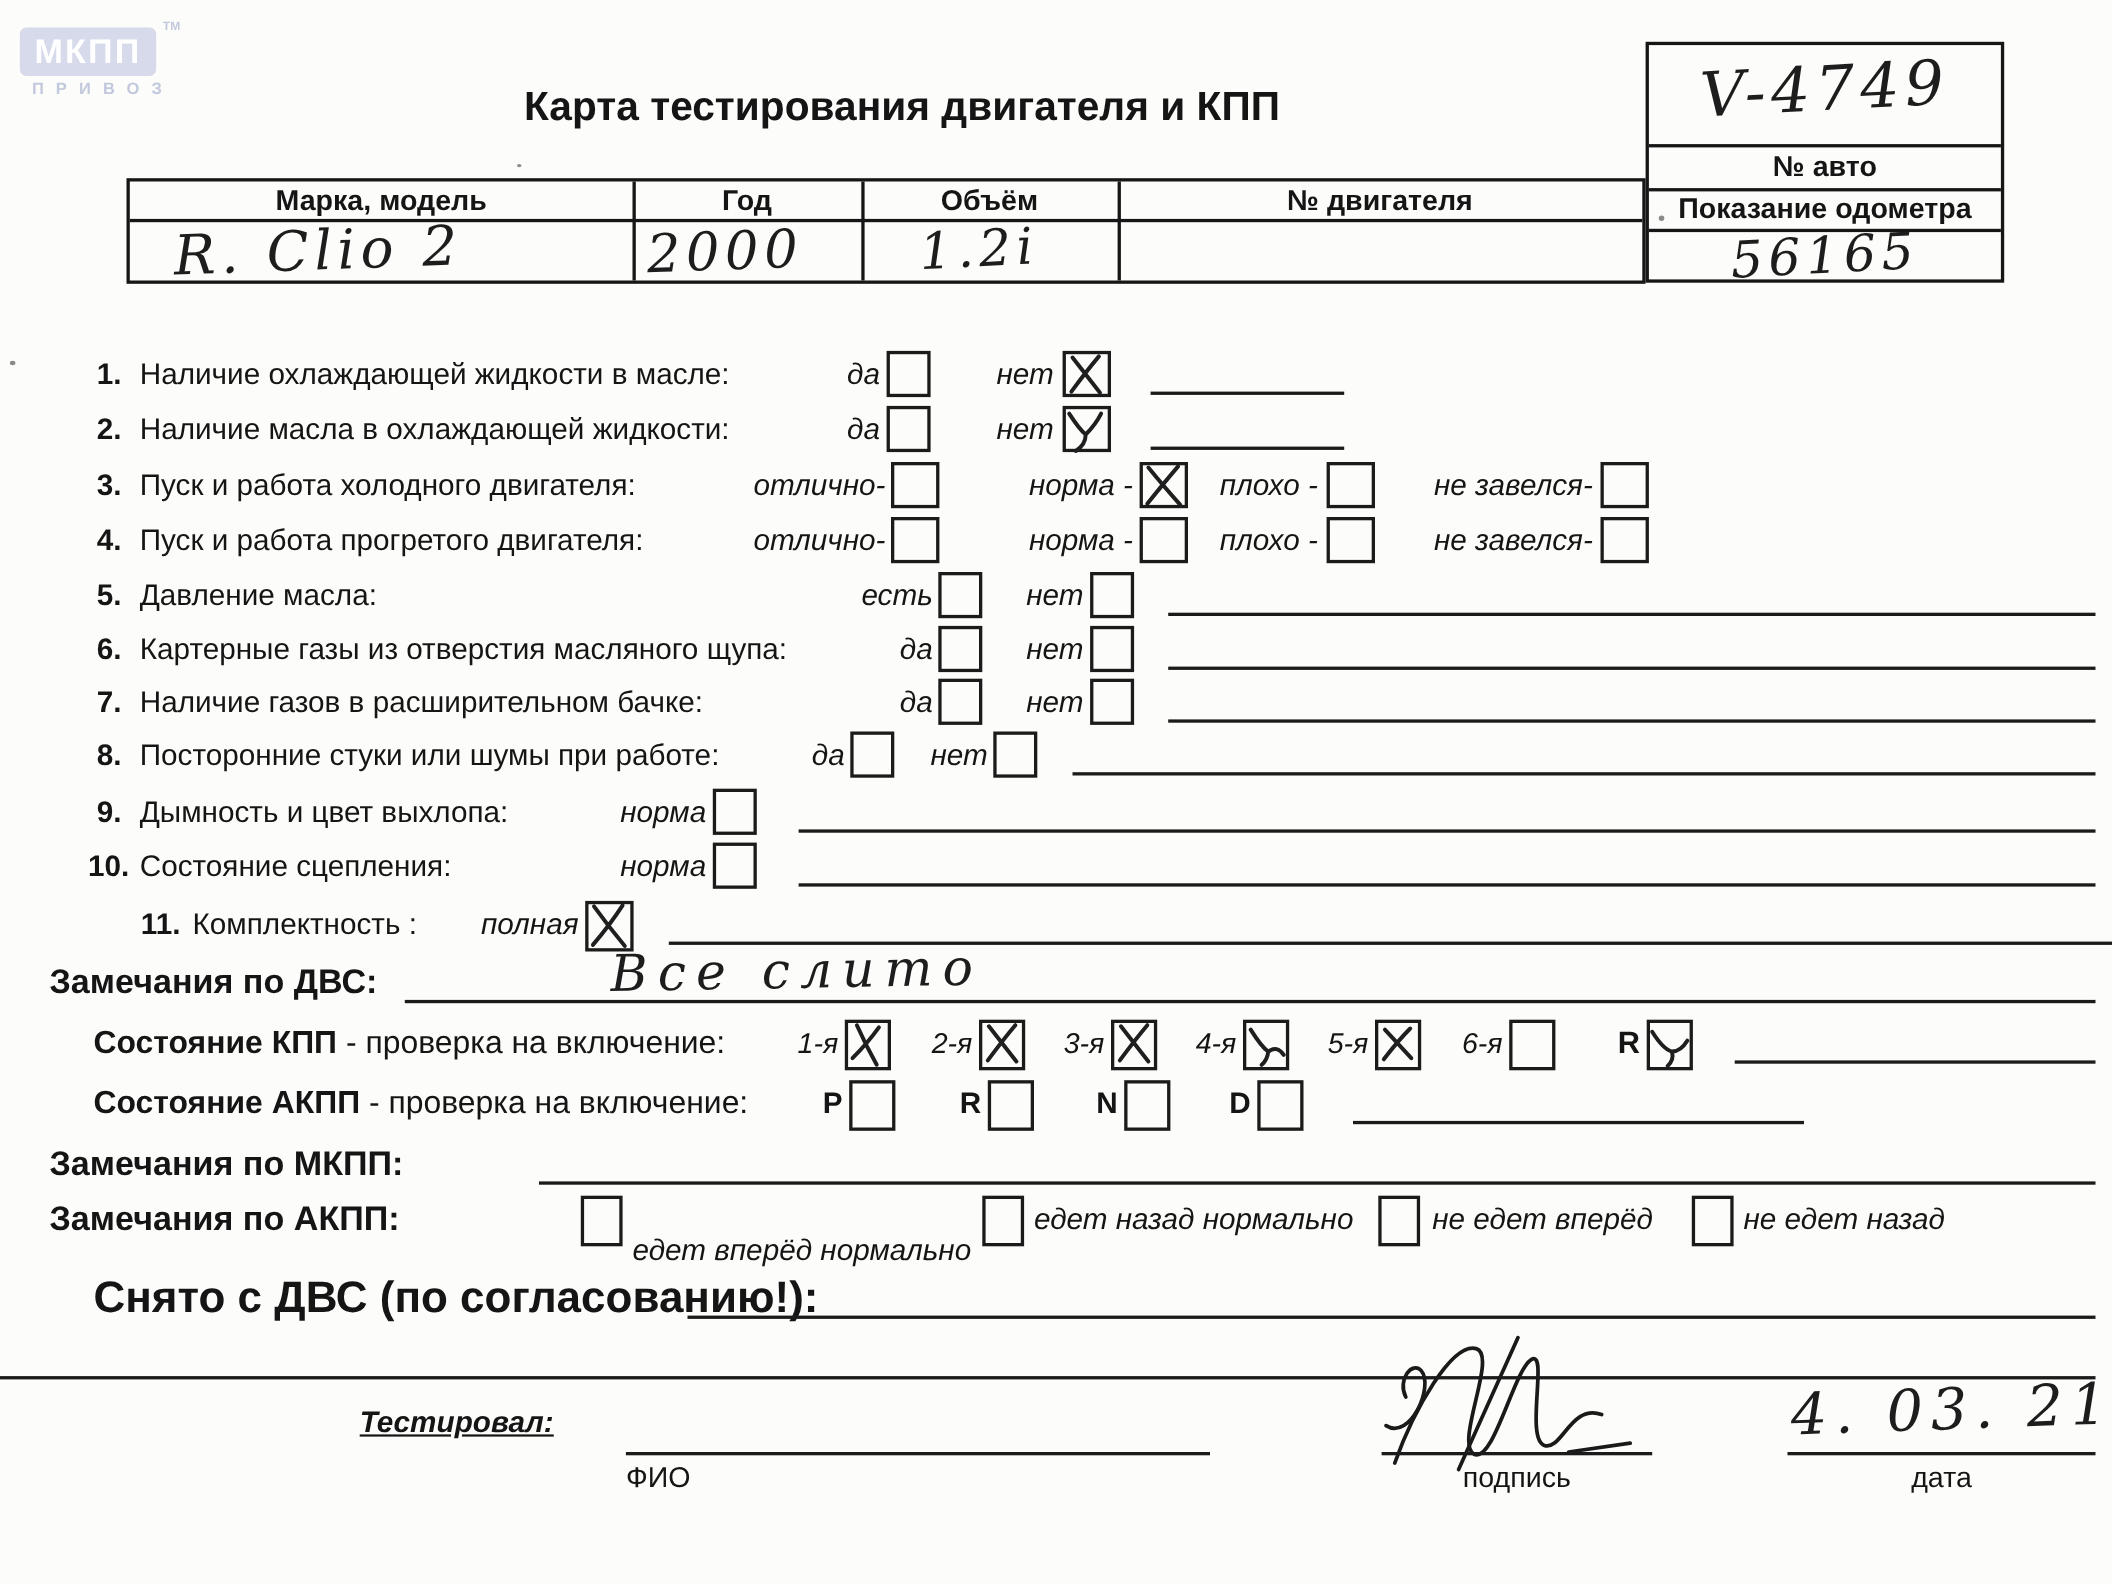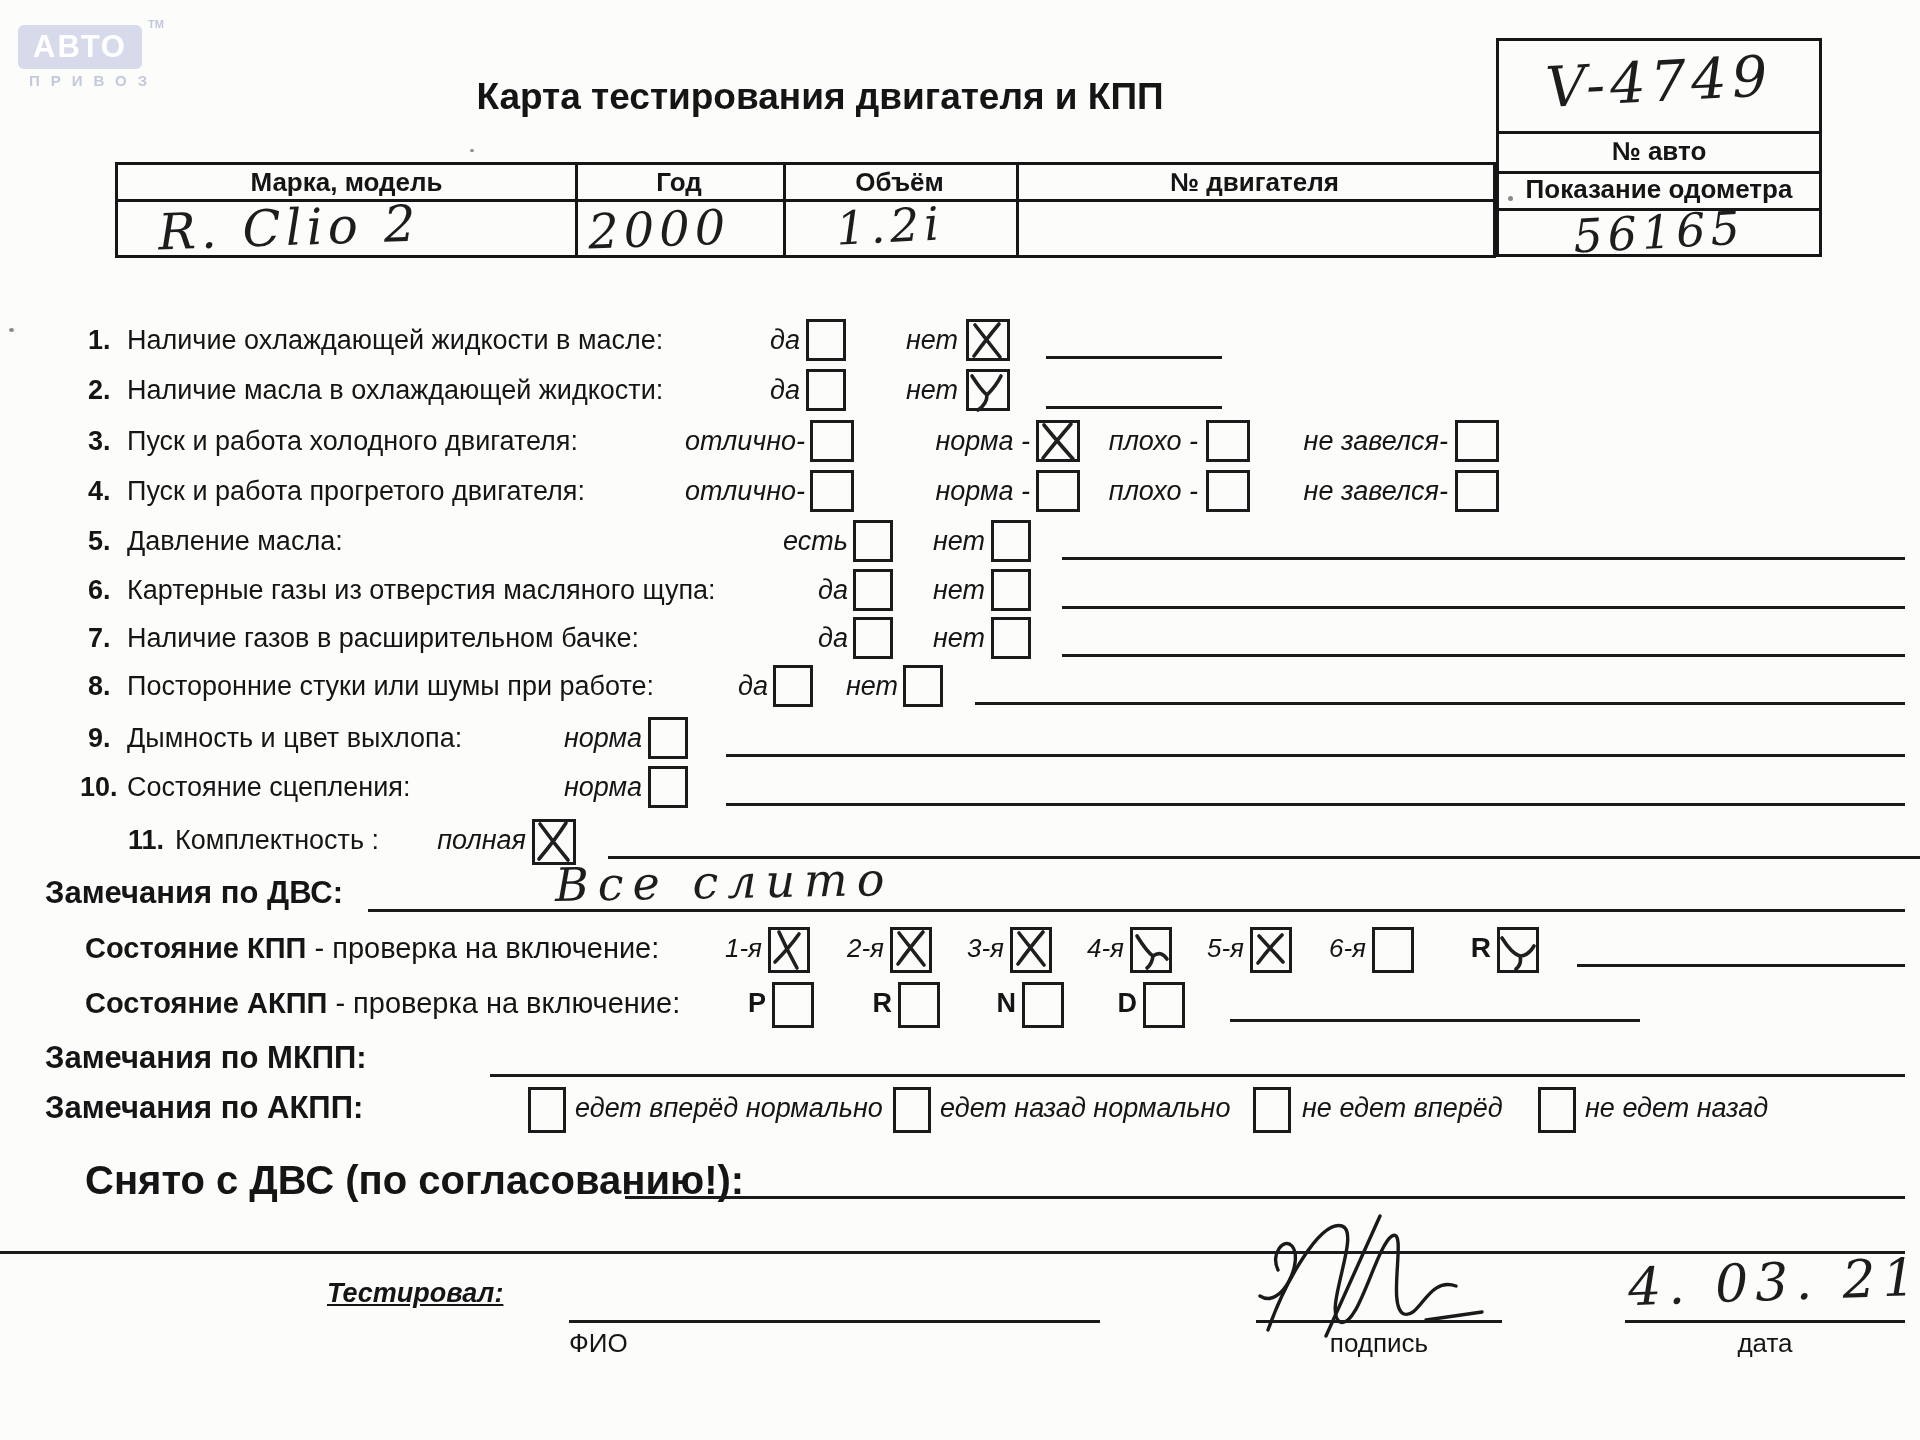--- a/index.html
+++ b/index.html
@@ -45,21 +45,21 @@
             text-align:center;line-height:44px;color:#ffffff;font-weight:bold;font-size:31px;letter-spacing:2px;}
   .logo-sub{position:absolute;left:18px;top:72px;width:124px;text-align:center;color:#c3c9dd;
             font-weight:bold;font-size:15px;letter-spacing:11px;text-indent:11px;}
   .logo-tm{position:absolute;left:148px;top:18px;color:#c3c9dd;font-size:11px;font-weight:bold;}
 </style>
 </head>
 <body>
 
 <div class="page">
 
-  <div class="logo-box">АВТО</div>
+  <div class="logo-box">МКПП</div>
   <div class="logo-tm">TM</div>
   <div class="logo-sub">ПРИВОЗ</div>
 
   <div class="speck" style="left:9px;top:328px;width:5px;height:4px;"></div>
   <div class="speck" style="left:470px;top:149px;width:4px;height:3px;"></div>
   <div class="speck" style="left:1508px;top:196px;width:5px;height:5px;"></div>
 
   <div class="abs b nowrap" style="left:360px;top:76px;width:920px;text-align:center;font-size:37px;">Карта тестирования двигателя  и КПП</div>
 
   <div class="vbox">
@@ -276,21 +276,21 @@
   </div>
 
   <div class="row" style="top:1036px;">
     <span class="txt b" style="left:45px;font-size:31px;">Замечания по МКПП:</span>
     <span class="wline" style="left:490px;width:1415px;"></span>
   </div>
 
   <div class="row" style="top:1086px;">
     <span class="txt b" style="left:45px;font-size:31px;">Замечания по АКПП:</span>
     <span class="cb" style="left:528px;width:38px;height:46px;"></span>
-    <span class="txt opt" style="left:575px;">едет вперёд нормально</span>
+    <span class="txt opt" style="left:575px;margin-top:28px;">едет вперёд нормально</span>
     <span class="cb" style="left:893px;width:38px;height:46px;"></span>
     <span class="txt opt" style="left:940px;">едет назад нормально</span>
     <span class="cb" style="left:1253px;width:38px;height:46px;"></span>
     <span class="txt opt" style="left:1302px;">не едет вперёд</span>
     <span class="cb" style="left:1538px;width:38px;height:46px;"></span>
     <span class="txt opt" style="left:1585px;">не едет назад</span>
   </div>
 
   <div class="row" style="top:1158px;">
     <span class="txt b" style="left:85px;font-size:40px;">Снято с ДВС (по согласованию!):</span>

